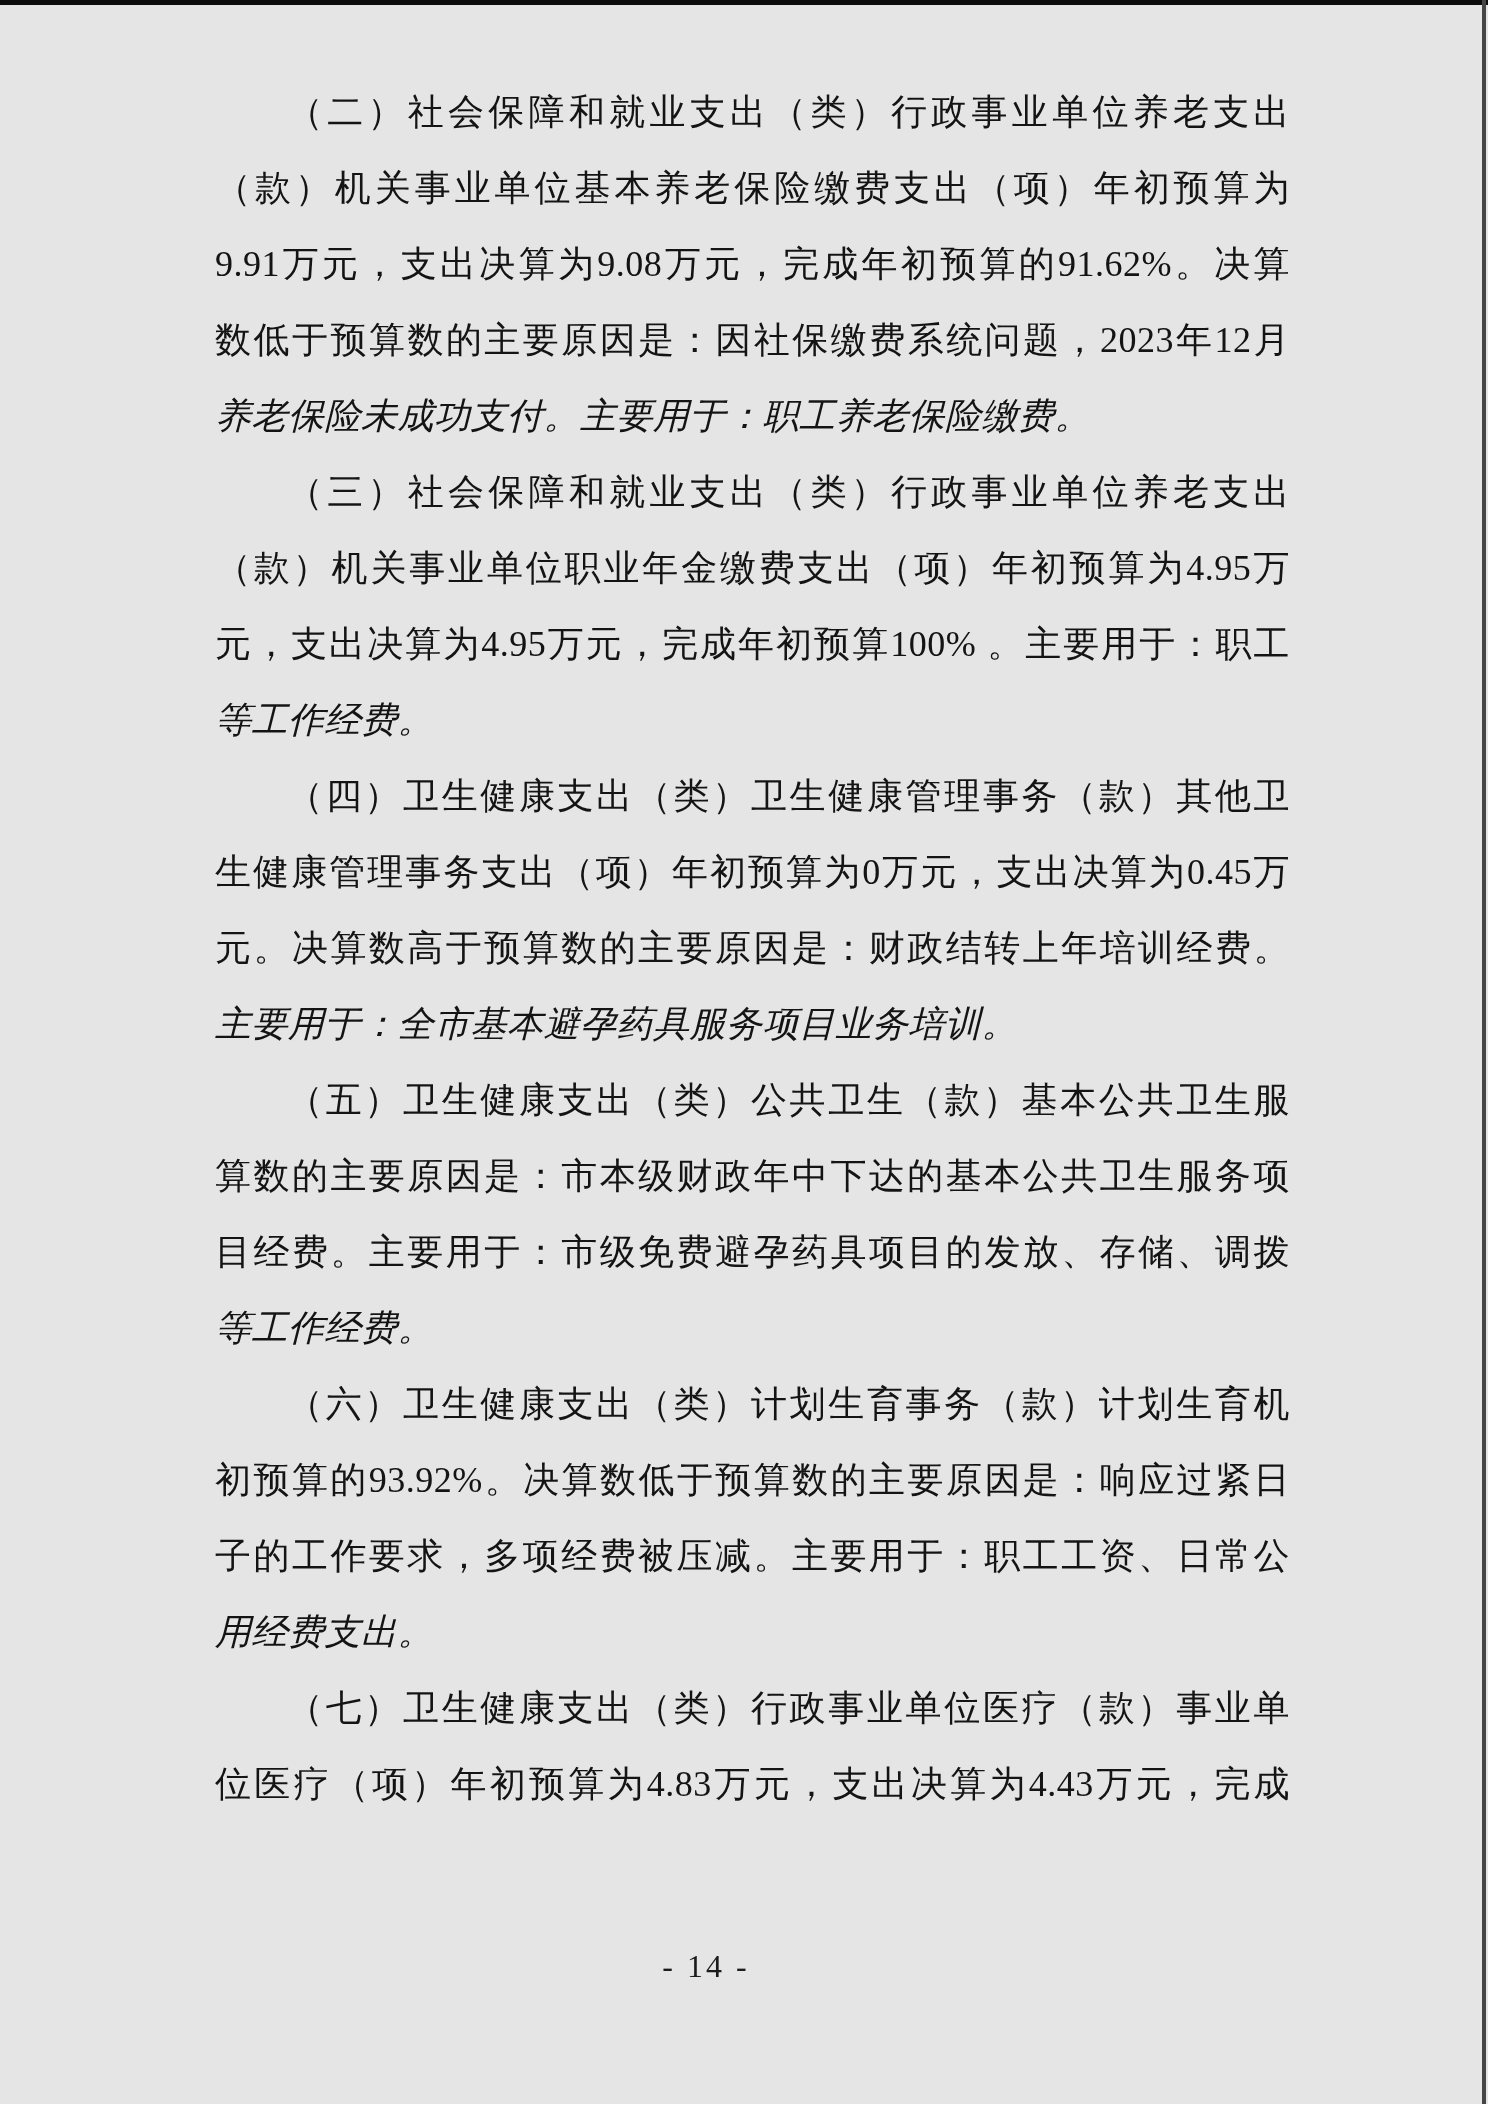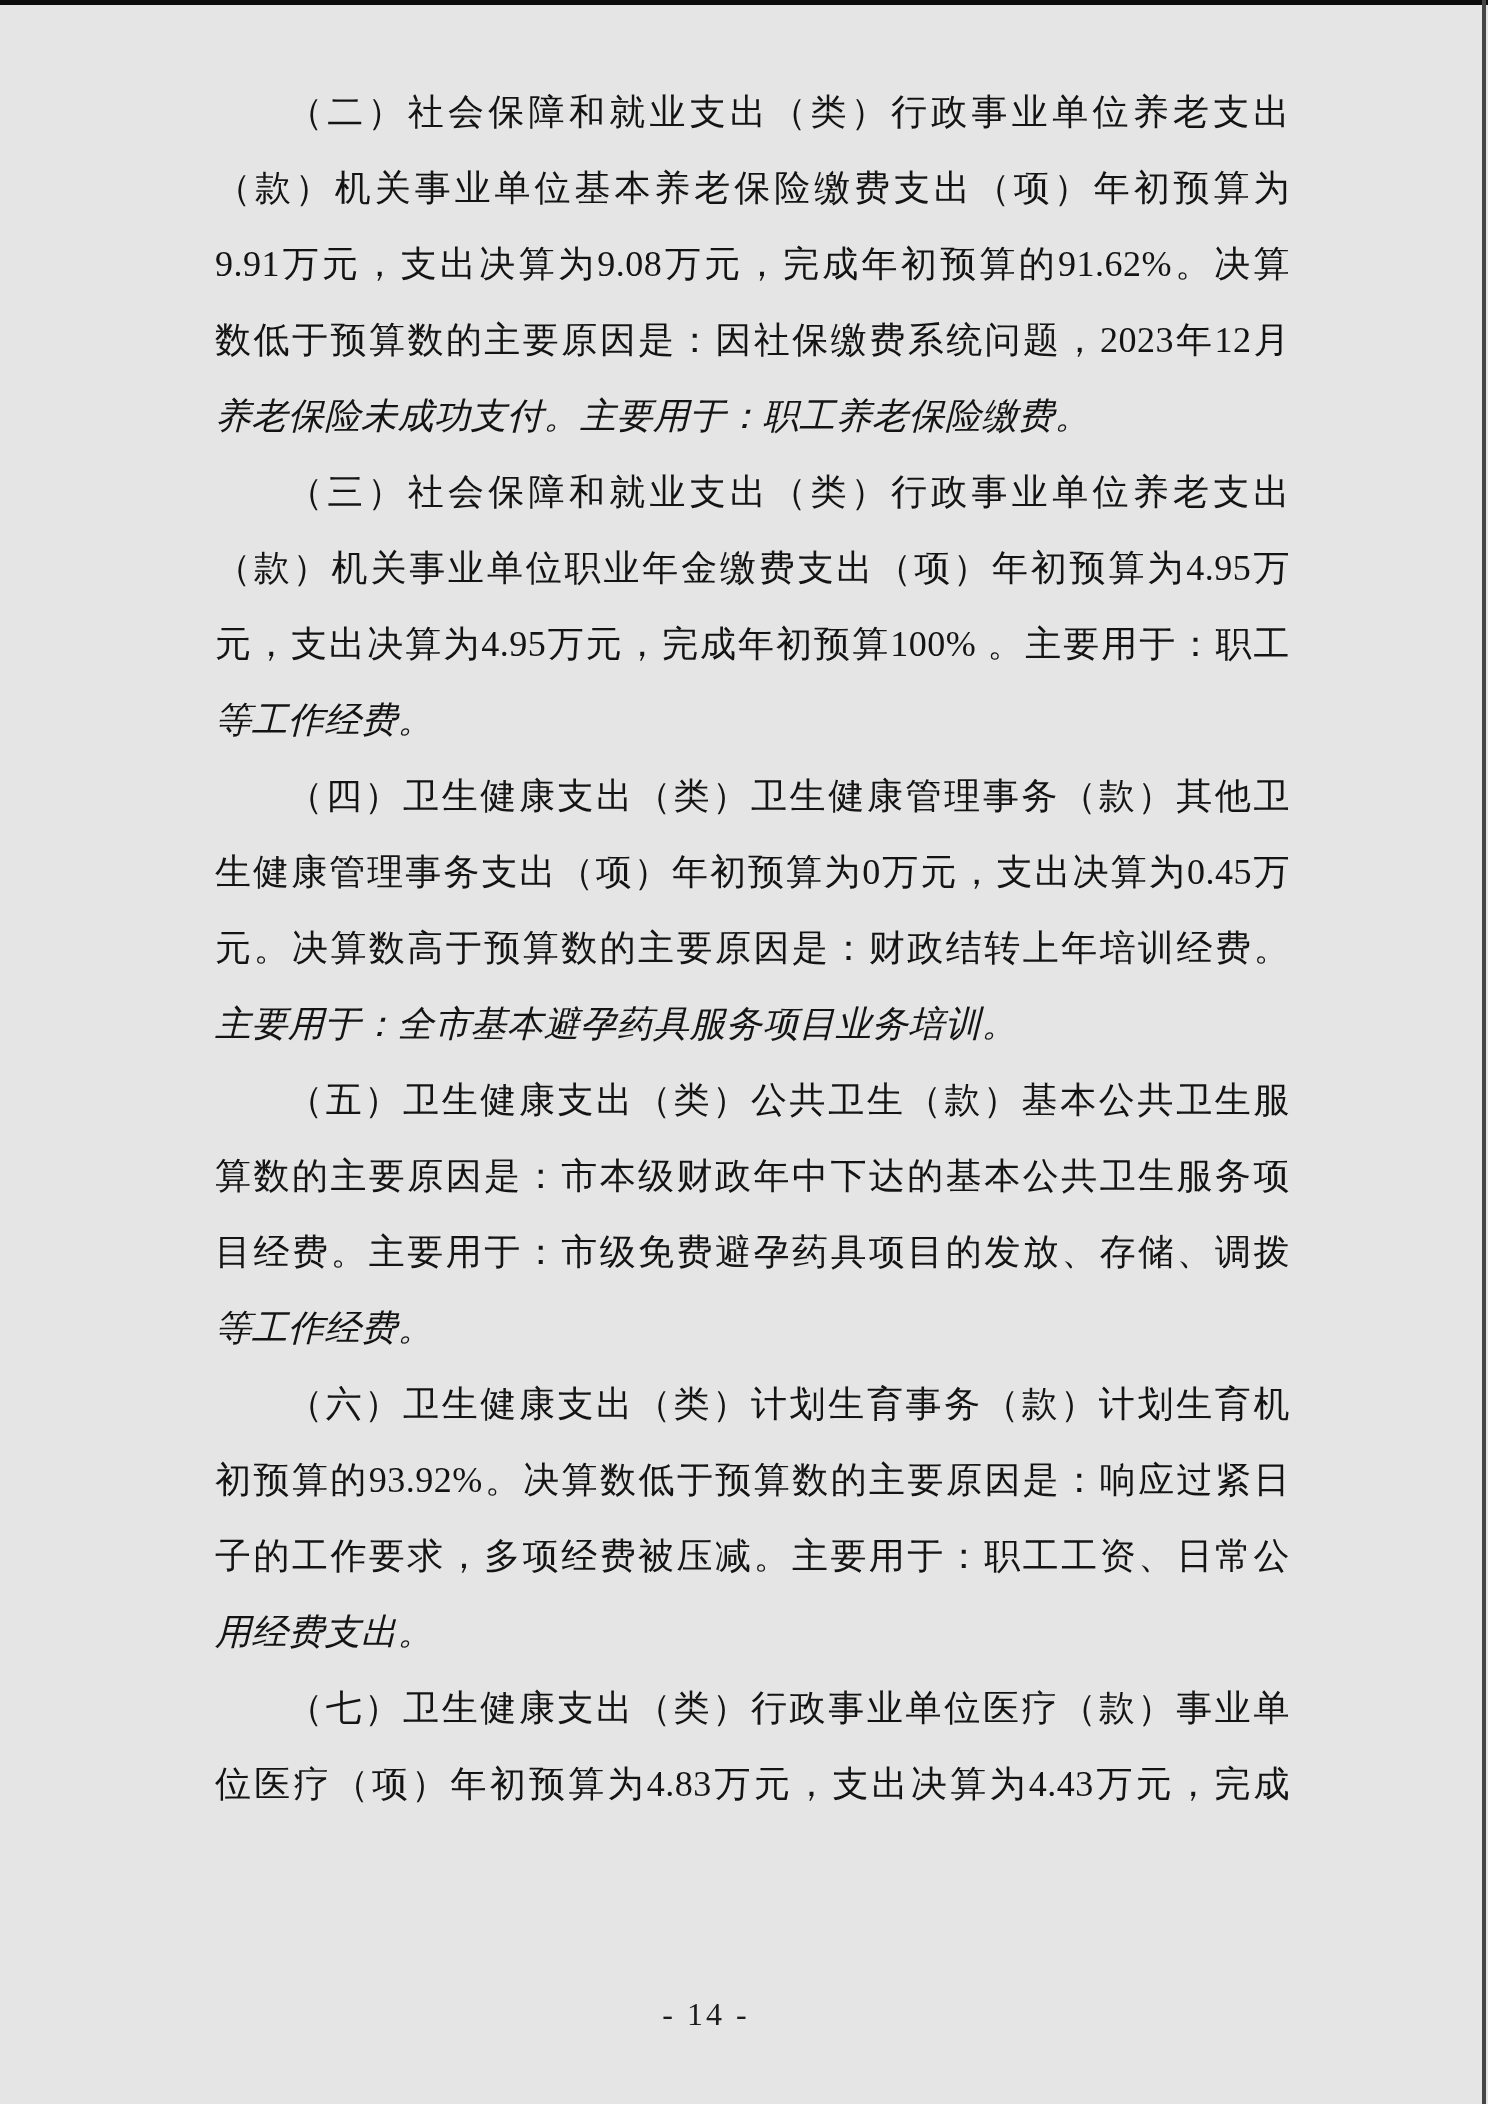--- a/index.html
+++ b/index.html
@@ -57,21 +57,21 @@
     text-indent: 2em;
   }
   .line.para-end {
     text-align: center;
     text-align-last: left;
     font-style: italic;
   }
   
   .footer {
     position: absolute;
-    top: 1992px;
+    top: 1944px;
     left: 0;
     width: 1412px;
     text-align: center;
   }
   .page-num {
     font-size: 32px;
     line-height: 44px;
     color: #1c1c1c;
     letter-spacing: 3px;
   }

